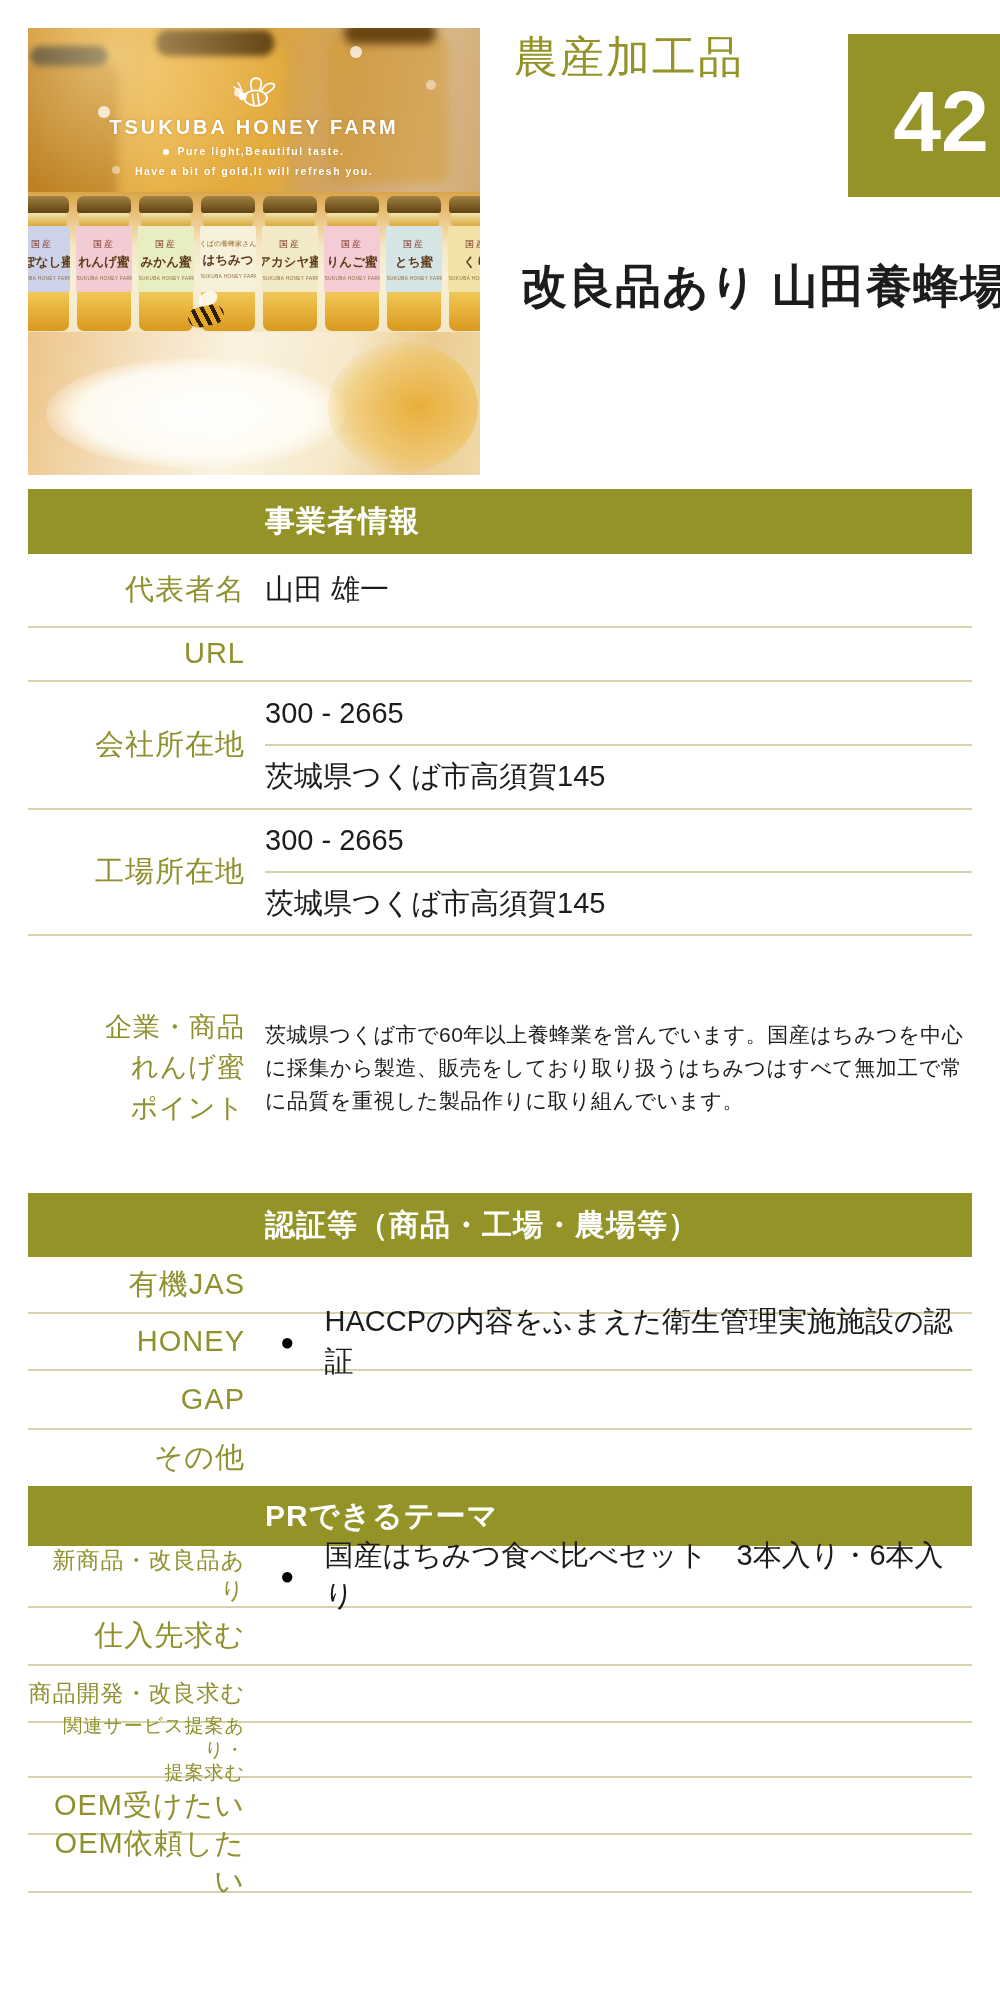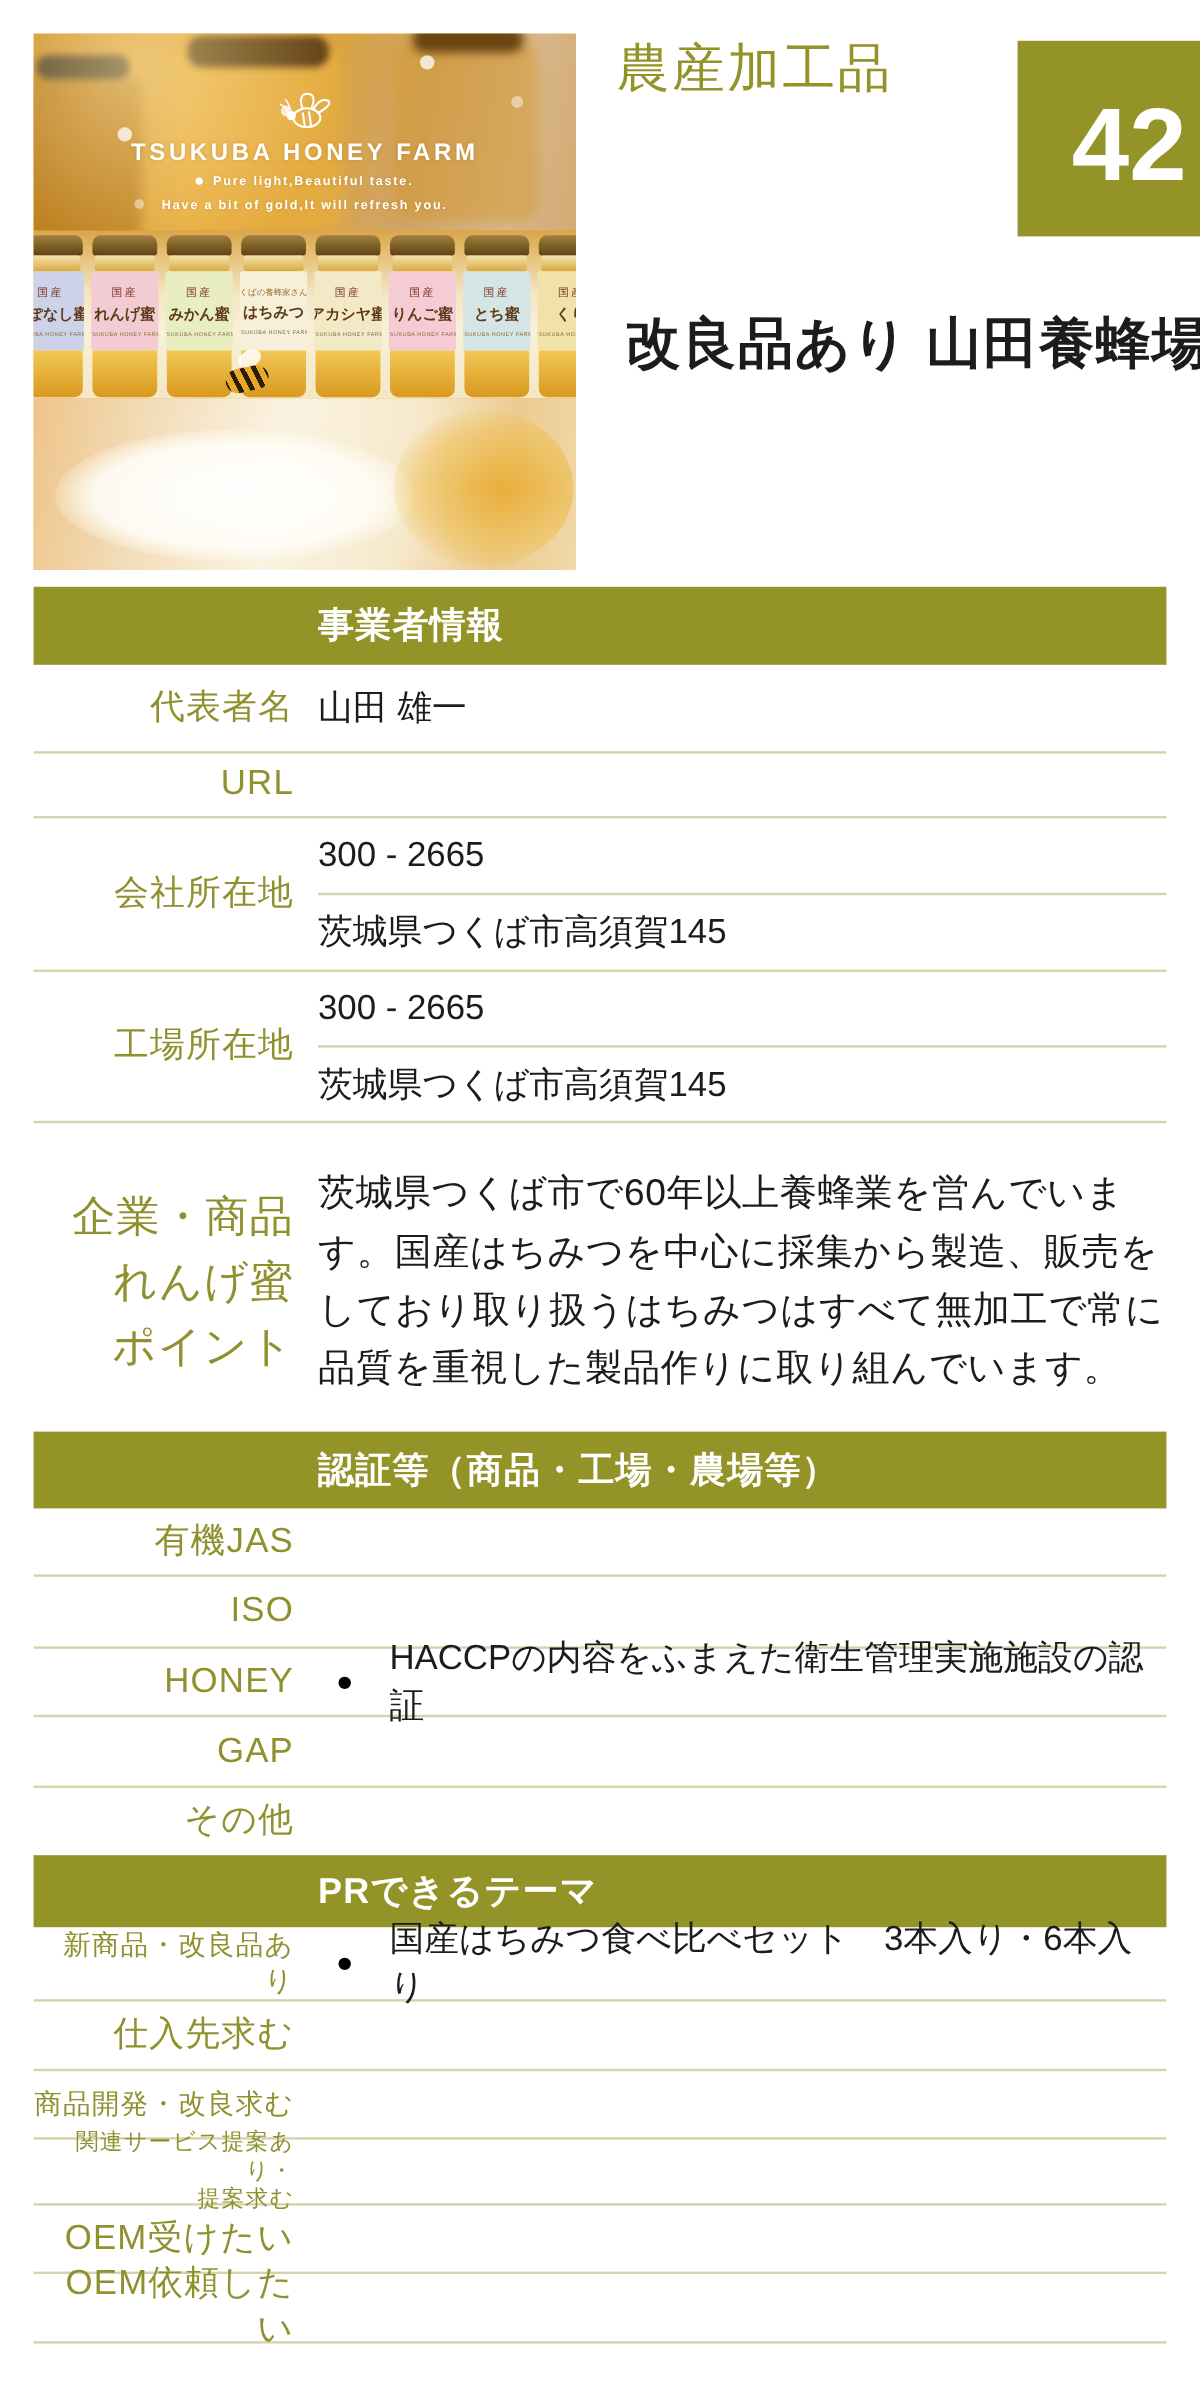--- a/index.html
+++ b/index.html
@@ -101,22 +101,22 @@
   .h57{height:57px;} .h60{height:60px;} .h59{height:59px;} .h56{height:56px;}
   .h62{height:62px;} .h58{height:58px;} .h55{height:55px;}
 
   .addr{flex-direction:column;align-items:stretch;}
   .addr-line{flex:1;display:flex;align-items:center;}
   .addr-line.first{border-bottom:2px solid var(--divider);}
 
   .bullet{font-size:24px;color:#000;margin:0 30px 0 15px;line-height:1;}
 
   .appeal{display:flex;align-items:center;height:257px;padding-top:6px;}
-  .appeal .row-label{font-size:36px;line-height:1.5;}
-  .appeal-text{flex:1;margin-left:20px;font-size:31px;line-height:1.58;color:var(--ink);letter-spacing:.5px;}
+  .appeal .row-label{font-size:27px;line-height:1.5;}
+  .appeal-text{flex:1;margin-left:20px;font-size:21px;line-height:1.58;color:var(--ink);letter-spacing:.5px;}
 </style>
 </head>
 <body>
 
 <div class="page">
 
   <div class="hero">
 
     <div class="photo">
       <div class="photo-top">
@@ -285,24 +285,20 @@
       </div>
       <div class="appeal-text">茨城県つくば市で60年以上養蜂業を営んでいます。国産はちみつを中心に採集から製造、販売をしており取り扱うはちみつはすべて無加工で常に品質を重視した製品作りに取り組んでいます。</div>
     </div>
 
     <div class="bar bar-2">認証等（商品・工場・農場等）</div>
 
     <div class="row h57 bordered">
       <div class="row-label">有機JAS</div>
       <div class="row-value"></div>
     </div>
-    <div class="row h60 bordered">
-      <div class="row-label">ISO</div>
-      <div class="row-value"></div>
-    </div>
     <div class="row h57 bordered">
       <div class="row-label">HONEY</div>
       <div class="row-value">
         <span class="bullet">●</span>
         <span>HACCPの内容をふまえた衛生管理実施施設の認証</span>
       </div>
     </div>
     <div class="row h59 bordered">
       <div class="row-label">GAP</div>
       <div class="row-value"></div>

